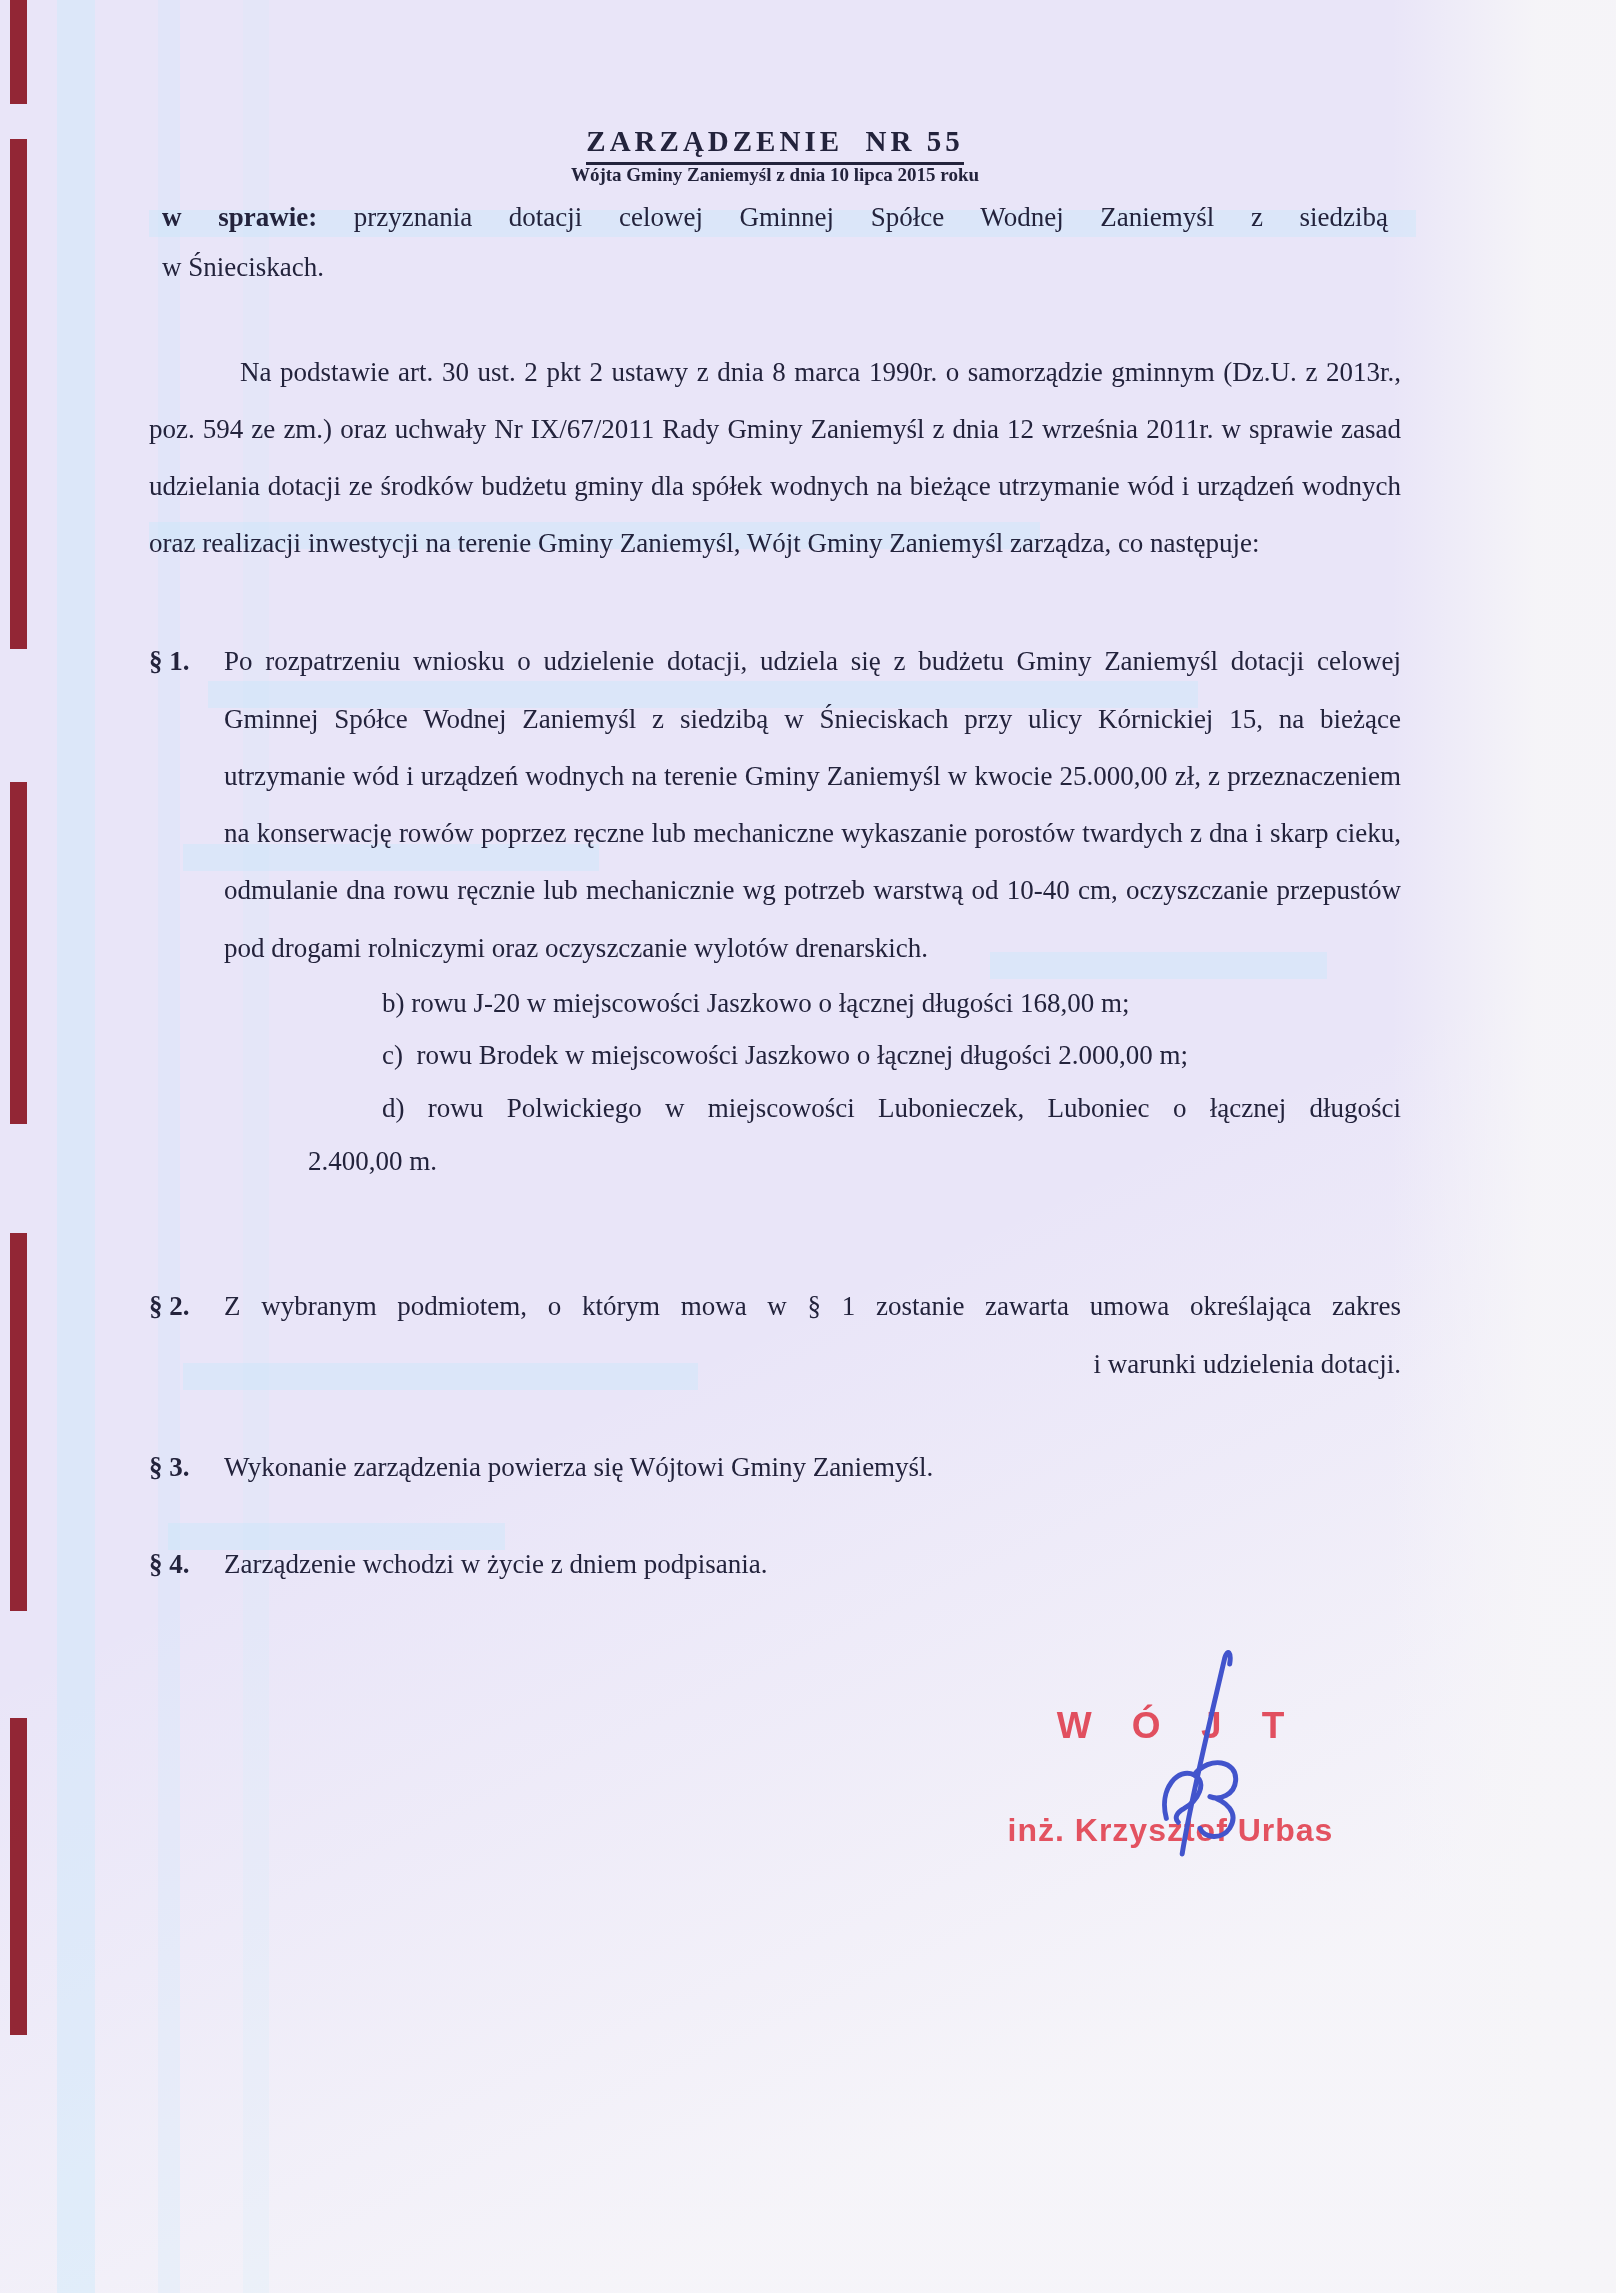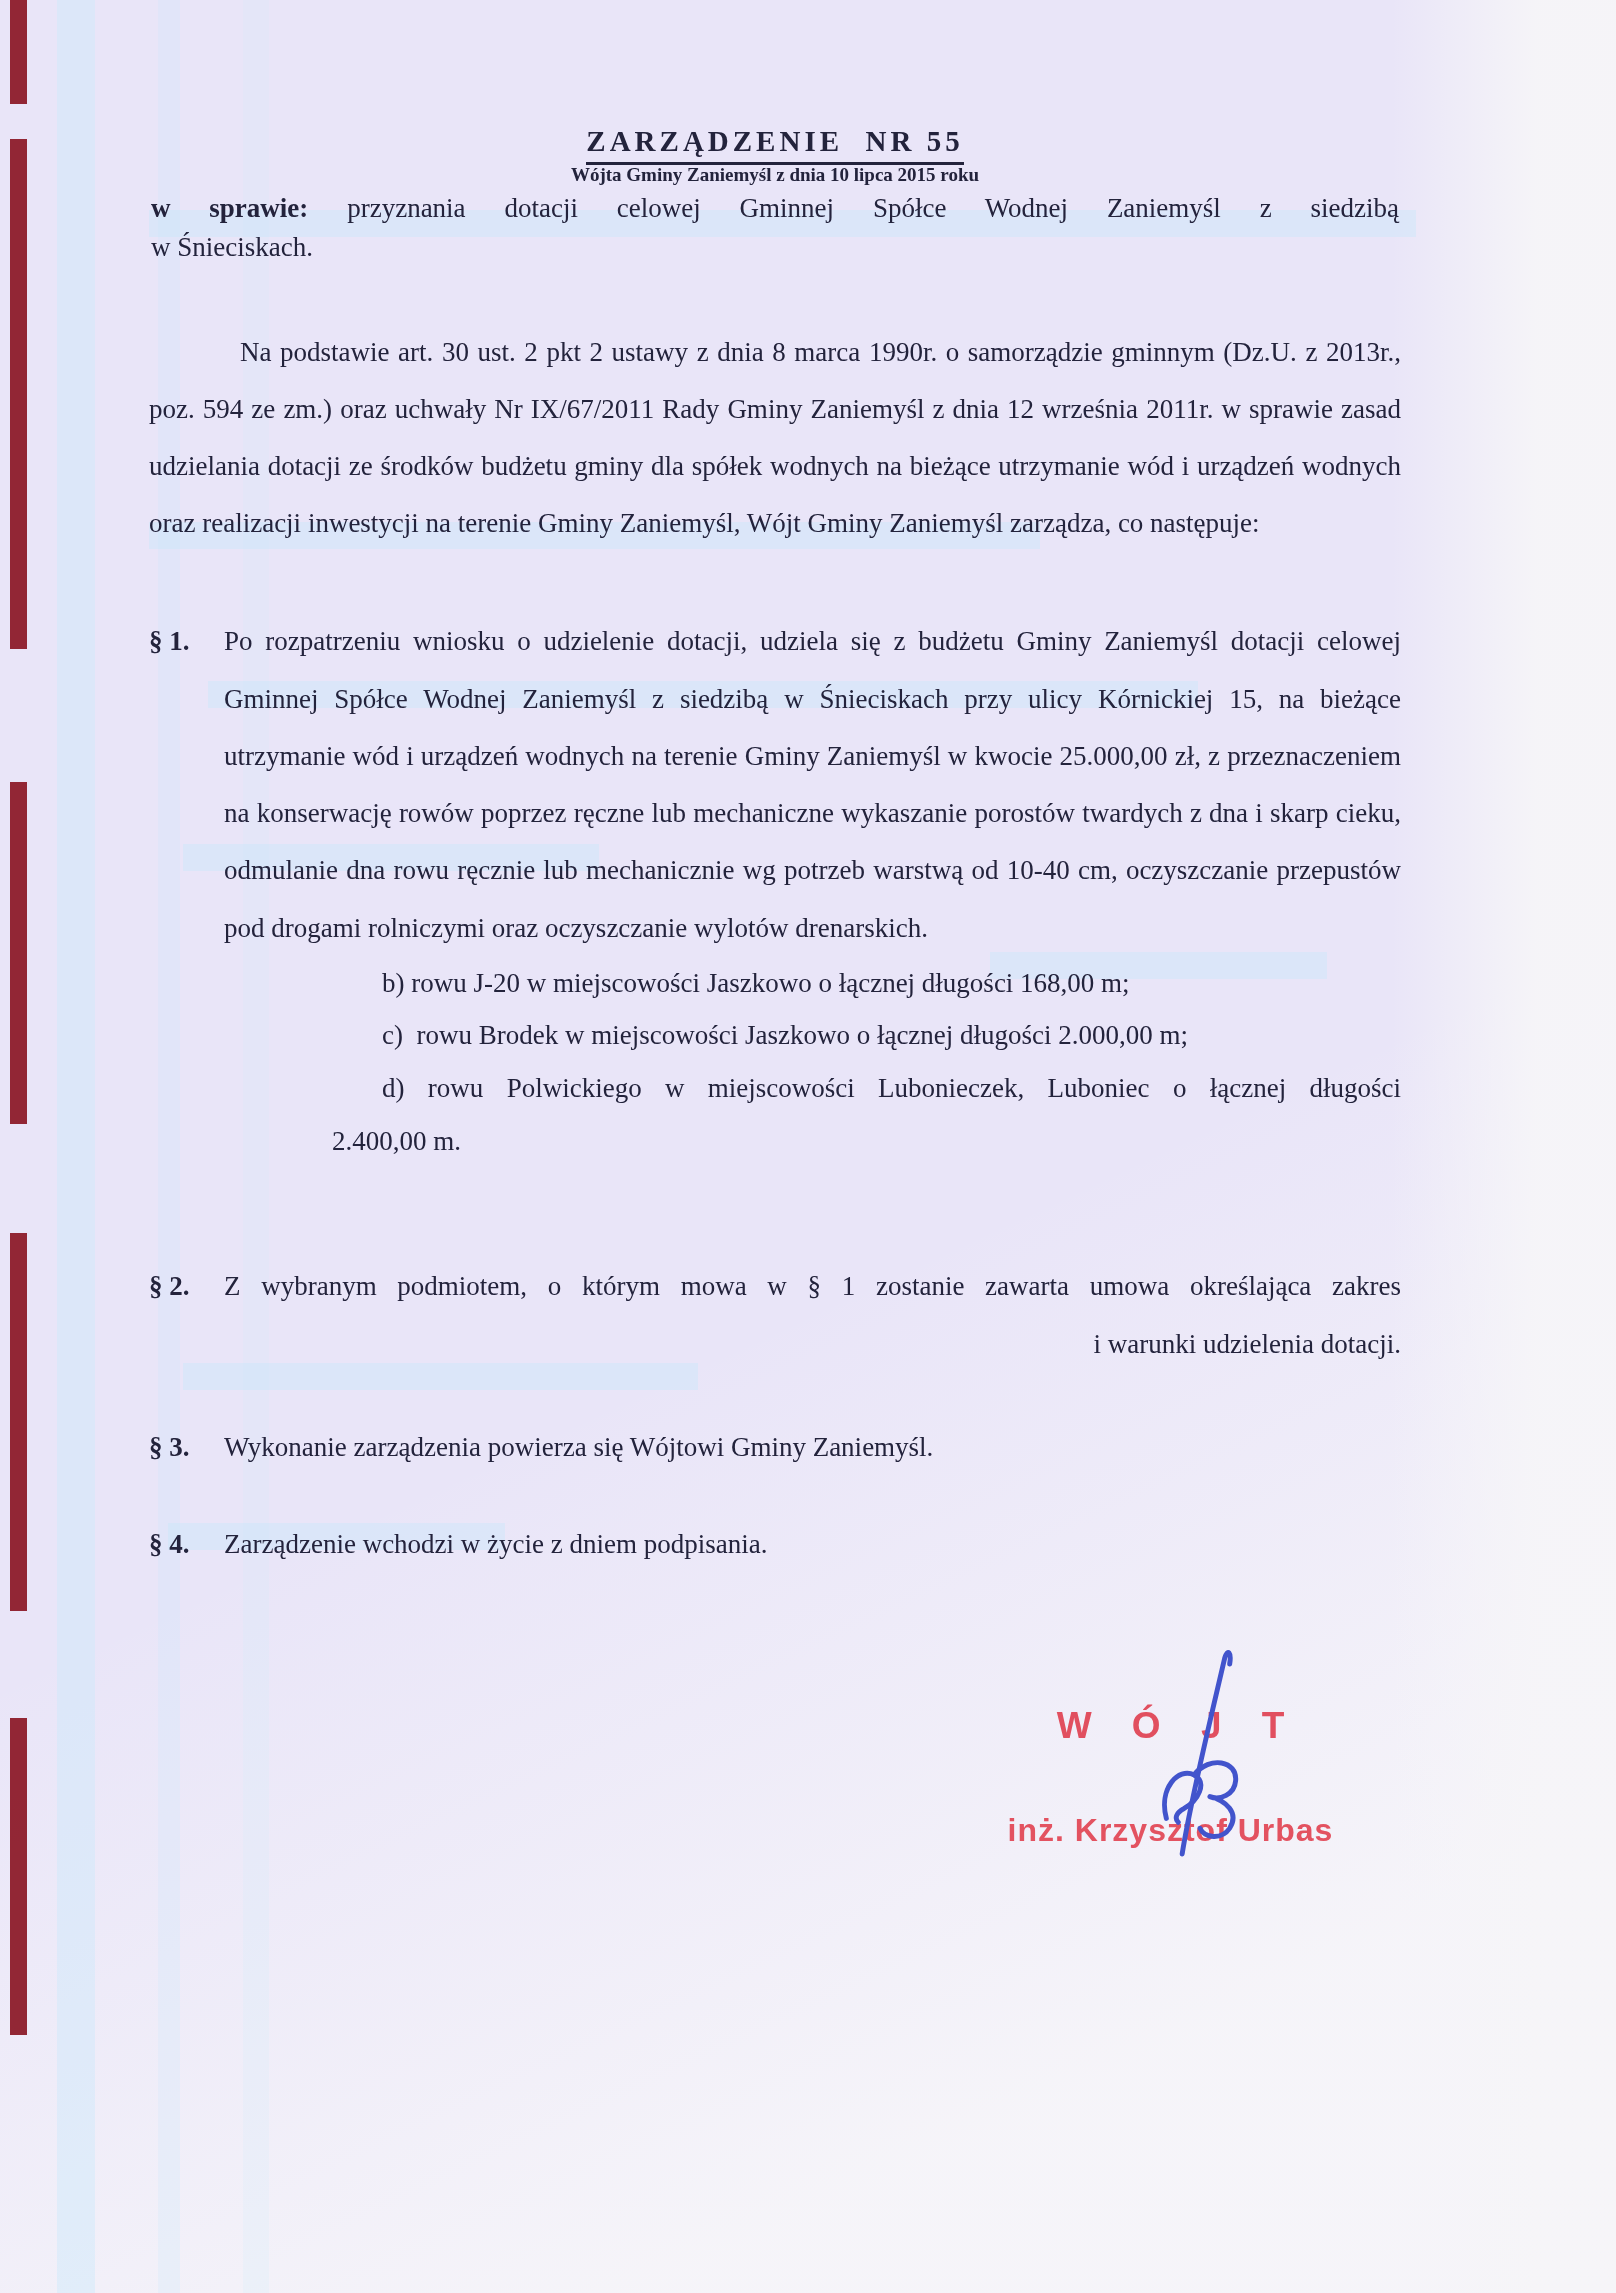--- a/index.html
+++ b/index.html
@@ -20,38 +20,38 @@
   .vstreak{position:absolute;top:0;height:2294px;pointer-events:none;}
   .hstreak{position:absolute;height:27px;background:rgba(198,232,250,.38);pointer-events:none;}
   
   .content{position:relative;padding:125px 33px 0 149px;width:1252px;}
   .title{
     text-align:center;font-size:29px;font-weight:bold;letter-spacing:4px;
     white-space:pre-wrap;margin:0 0 6px 0;
   }
   .title .u{border-bottom:3px solid #23233c;padding-bottom:5px;}
   .subtitle{text-align:center;font-size:19px;font-weight:bold;margin:0 0 4px 0;}
-  .subject{font-size:27px;line-height:1.38;margin:2px;}
+  .subject{font-size:27px;line-height:1.38;margin:13px;}
   .jl{text-align:justify;text-align-last:justify;}
   .subject .lbl{font-weight:bold;}
   .preamble{
     font-size:27px;line-height:2.12;text-align:justify;
     text-indent:91px;margin:57px 0 0 0;
   }
   .section{display:flex;font-size:27px;line-height:2.12;}
   .s1{margin-top:61px;}
   .s2{margin-top:91px;}
   .s3{margin-top:46px;}
   .s4{margin-top:40px;}
   .marker{flex:0 0 75px;font-weight:bold;white-space:nowrap;}
   .sbody{flex:1;text-align:justify;}
   .sbody .plain{text-align:right;}
   .item{margin-left:158px;line-height:1.95;text-align:left;white-space:pre-wrap;}
   .item.spread{text-align:justify;text-align-last:justify;white-space:normal;}
-  .item.cont{margin-left:108px;font-family:Liberation Serif, serif;}
+  .item.cont{margin-left:84px;font-family:Liberation Serif, serif;}
   
   .signature{position:absolute;left:998px;top:1705px;width:345px;text-align:center;
     font-family:"Liberation Sans","DejaVu Sans",sans-serif;}
   .stamp-title{font-size:37px;font-weight:bold;letter-spacing:15px;color:#e14f5f;
     text-indent:15px;}
   .stamp-name{font-size:32px;font-weight:bold;color:#e35260;margin-top:65px;letter-spacing:1px;}
   .ink{position:absolute;left:107px;top:-61px;pointer-events:none;}
 </style>
 </head>
 <body>

